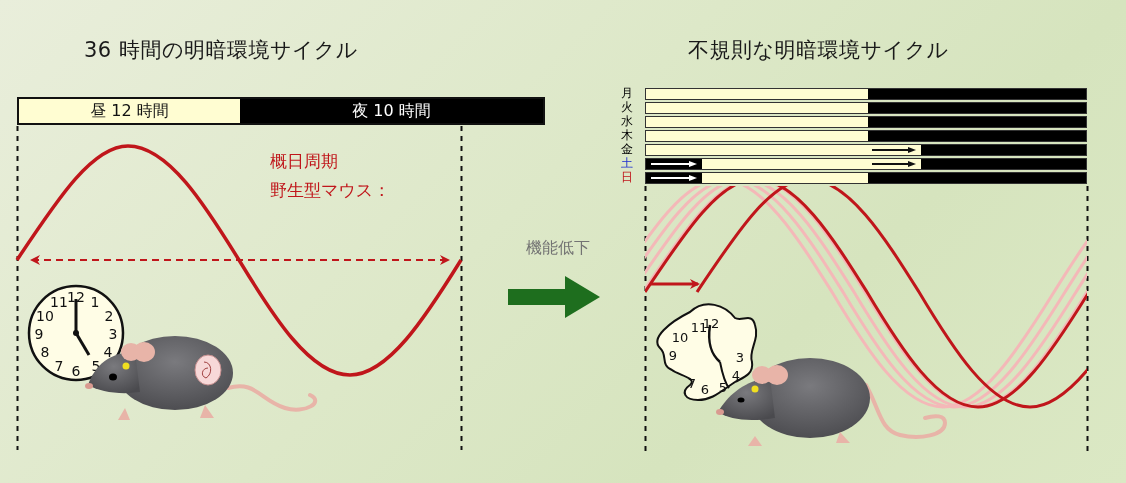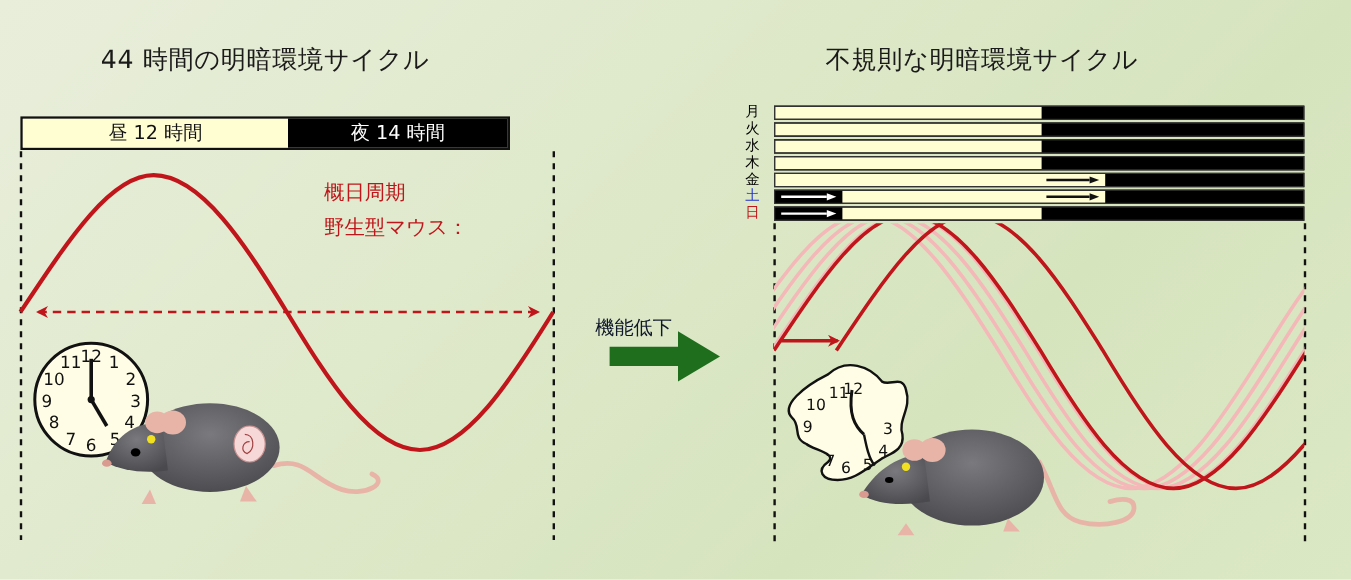--- a/index.html
+++ b/index.html
@@ -6,52 +6,52 @@
   body {
     width: 1126px; height: 483px; overflow: hidden; position: relative;
     background: linear-gradient(135deg, #e9eedb 0%, #dde8c8 45%, #d6e4be 70%, #dbe8c4 100%);
     font-family: "DejaVu Sans", "Liberation Sans", sans-serif;
   }
   .title {
     position: absolute; font-size: 21px; color: #1a1a1a; white-space: nowrap;
     letter-spacing: 0.5px;
   }
   .lp-bar {
-    position: absolute; left: 17px; top: 97px; width: 408px; height: 28px;
+    position: absolute; left: 17px; top: 97px; width: 528px; height: 28px;
     border: 2px solid #111; box-sizing: border-box; display: flex;
   }
   .lp-day {
     width: 221px; background: #fffdd2; display: flex; align-items: center; justify-content: center;
     font-size: 16px; color: #111; border-right: 0;
   }
   .lp-night {
     flex: 1; background: #000; display: flex; align-items: center; justify-content: center;
     font-size: 16px; color: #fff;
   }
   .red-note {
     position: absolute; color: #c0161b; font-size: 17px; line-height: 29px; white-space: nowrap;
   }
-  .mid-label { position: absolute; left: 496px; top: 238px; font-size: 16px; color: #0f172a; margin-top: 25px; }
+  .mid-label { position: absolute; left: 526px; top: 238px; font-size: 16px; color: #737373; }
   .day-label { position: absolute; left: 620px; font-size: 12px; line-height: 14px; width: 14px; text-align: center; }
   .row {
     position: absolute; left: 645px; width: 442px; height: 12px;
     border: 1px solid #333; box-sizing: border-box; background: #000; overflow: hidden;
   }
   .seg { position: absolute; top: 0; bottom: 0; background: #fffdd2; }
   svg { position: absolute; left: 0; top: 0; }
 </style>
 </head>
 <body>
 
-<div class="title" style="left:84px; top:36px;">44 時間の明暗環境サイクル</div>
+<div class="title" style="left:84px; top:36px;">36 時間の明暗環境サイクル</div>
 <div class="title" style="left:688px; top:36px;">不規則な明暗環境サイクル</div>
 
 <div class="lp-bar">
   <div class="lp-day">昼  12 時間</div>
-  <div class="lp-night">夜  14 時間</div>
+  <div class="lp-night">夜  10 時間</div>
 </div>
 
 <div class="red-note" style="left:270px; top:147px;">
   <div>概日周期</div>
   <div>野生型マウス：</div>
 </div>
 
 <div class="mid-label">機能低下</div>
 
 <div class="day-label" style="top:86px;">月</div>

